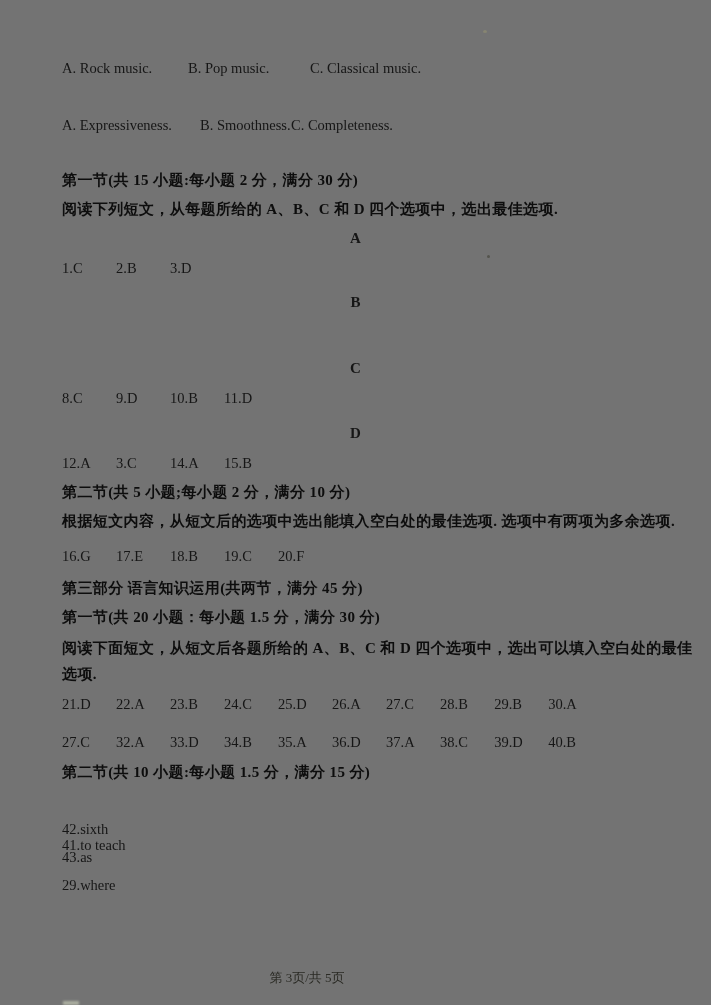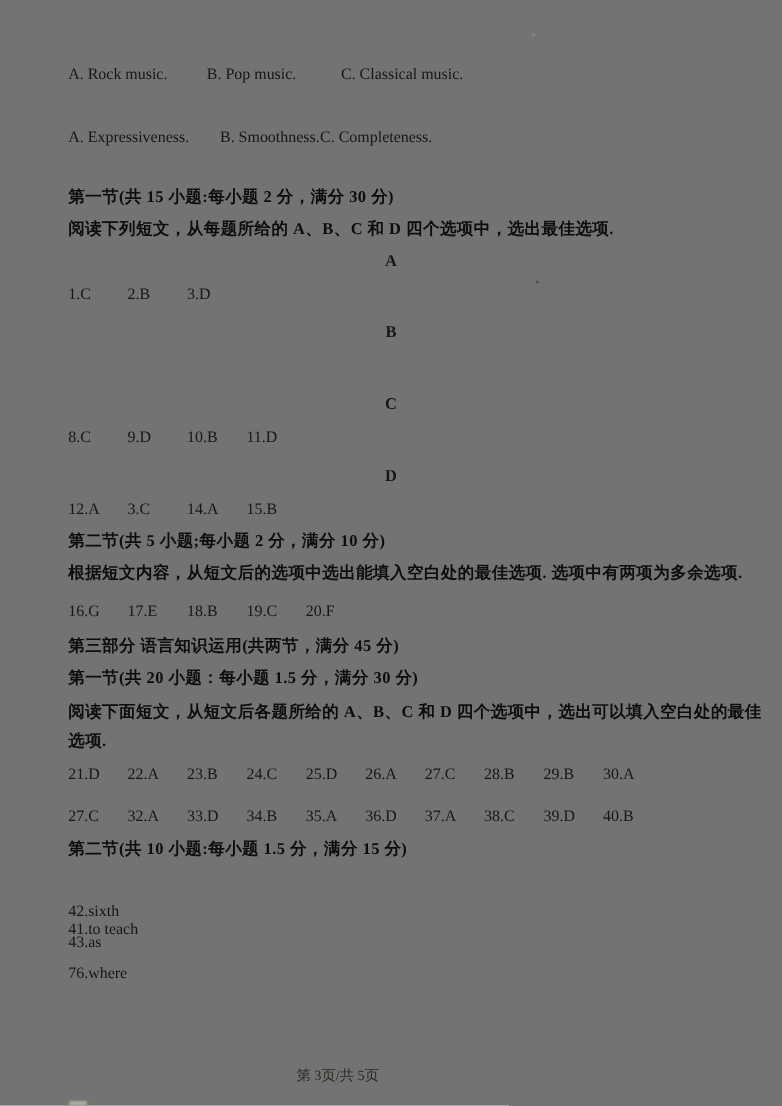--- a/index.html
+++ b/index.html
@@ -151,17 +151,17 @@
     <span>38.C</span>
     <span>39.D</span>
     <span>40.B</span>
   </div>
 
   <div class="line cn" style="top:763px">第二节(共 10 小题:每小题 1.5 分，满分 15 分)</div>
 
   <div class="line" style="top:837px">41.to teach</div>
   <div class="line" style="top:821px">42.sixth</div>
   <div class="line" style="top:849px">43.as</div>
-  <div class="line" style="top:877px">76.where</div>
+  <div class="line" style="top:877px">29.where</div>
 
   <div class="footer">第 3页/共 5页</div>
 
 </div>
 
 </body></html>

